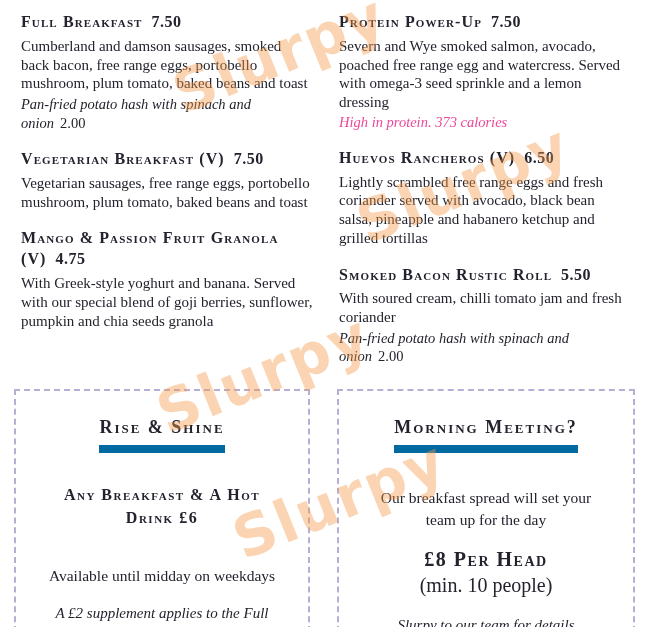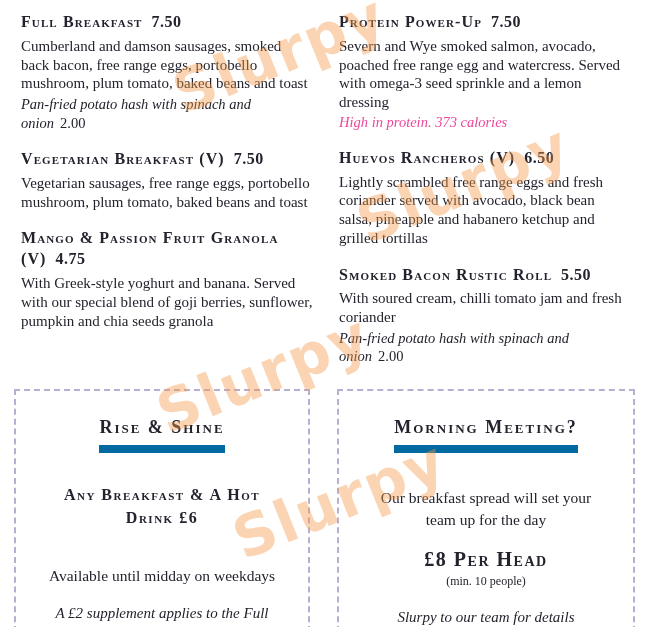--- a/index.html
+++ b/index.html
@@ -69,21 +69,21 @@
   .promo-availability { margin: 38px 0 0; font-size: 15.5px; }
   .promo-smallprint {
     margin: 18px auto 0;
     font-style: italic;
     font-size: 15px;
     line-height: 1.35;
     max-width: 272px;
   }
   .promo-desc { margin: 34px auto 0; font-size: 15.5px; line-height: 1.4; max-width: 232px; }
   .promo-price { margin: 18px 0 0; font-size: 20px; font-weight: 700; font-variant: small-caps; letter-spacing: 1.5px; }
-  .promo-price-sub { margin: 3px 0 0; font-size: 12px; font-family: Liberation Serif, serif; }
+  .promo-price-sub { margin: 3px 0 0; font-size: 20px; font-family: Liberation Serif, serif; }
 
   .watermark {
     position: absolute;
     font-family: "DejaVu Sans", sans-serif;
     font-weight: 700;
     font-size: 58px;
     letter-spacing: 2px;
     color: rgba(245, 154, 74, 0.42);
     transform: rotate(-22deg);
     pointer-events: none;

